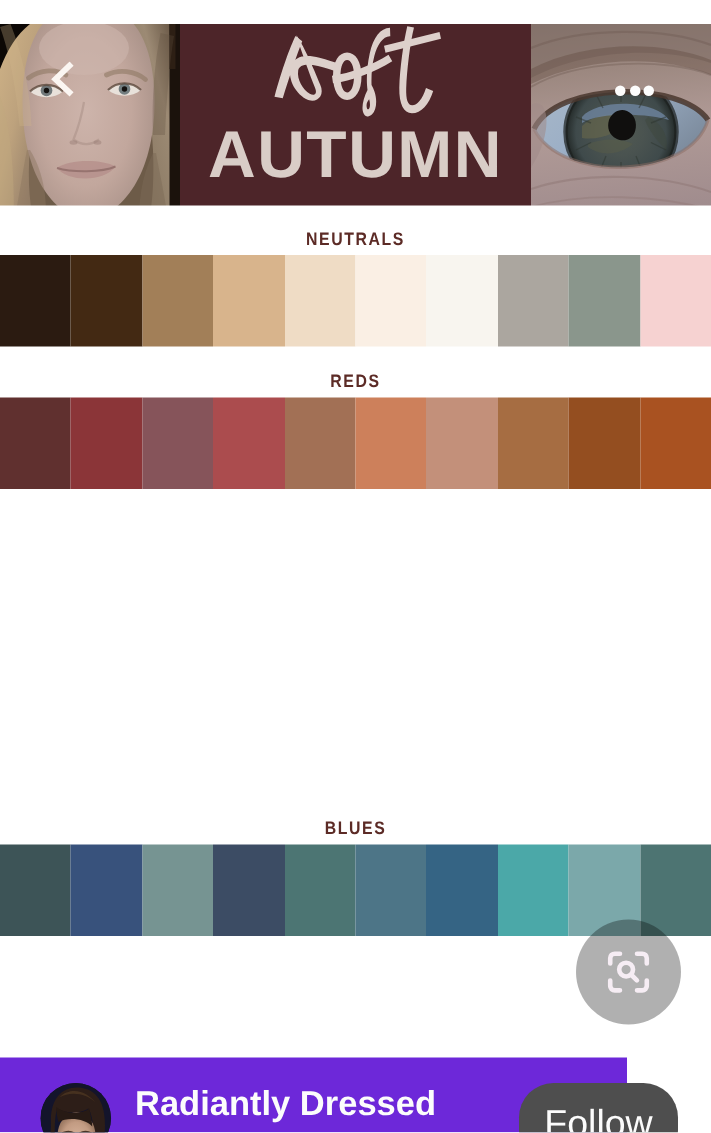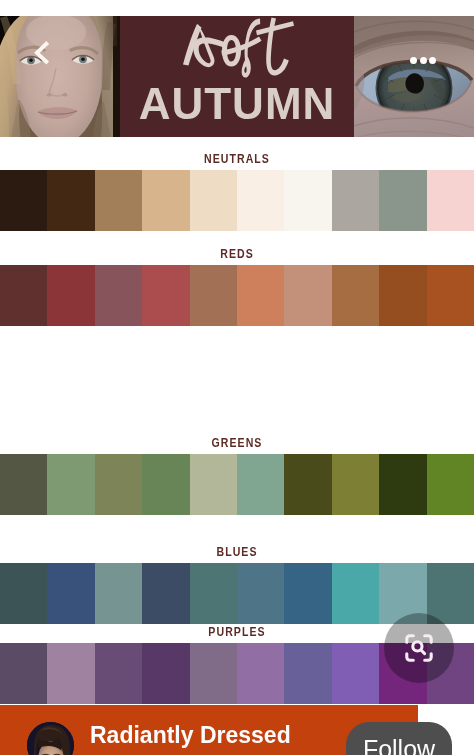--- a/index.html
+++ b/index.html
@@ -31,21 +31,21 @@
      letter-spacing:1.2px;line-height:14px;transform:scaleX(0.88);
      font-family:"Liberation Sans","DejaVu Sans",sans-serif;}
   .swatches{position:absolute;left:0;display:flex;width:474px;height:61px;}
   .swatches span{flex:1 1 0;height:100%;}
 
   
   .lens{position:absolute;left:384px;top:613px;width:70px;height:70px;border-radius:50%;
         background:rgba(0,0,0,0.31);z-index:8;display:flex;align-items:center;justify-content:center;}
 
   
-  .footer{position:absolute;left:0;top:705px;width:418px;height:50px;background:#c2410c;z-index:9;text-decoration:underline;}
+  .footer{position:absolute;left:0;top:705px;width:418px;height:50px;background:#6d28d9;z-index:9;text-decoration:underline;}
   .avatar{position:absolute;left:27px;top:17px;width:47px;height:47px;border-radius:50%;overflow:hidden;background:#15162b;}
   .profile-name{position:absolute;left:90px;top:16px;font-size:23px;line-height:28px;color:#fcfcfc;font-weight:bold;
           font-family:"Liberation Sans","DejaVu Sans",sans-serif;white-space:nowrap;}
   .follow{position:absolute;left:346px;top:17px;width:106px;height:54px;border-radius:23px;background:#4e4e4e;
           color:#fcfcfc;font-size:25px;font-family:"Liberation Sans","DejaVu Sans",sans-serif;
           display:flex;align-items:center;justify-content:center;}
 </style>
 </head>
 <body>
 
@@ -240,65 +240,35 @@
           <span style="background: rgb(162, 127, 88);"></span>
           <span style="background: rgb(216, 180, 140);"></span>
           <span style="background: rgb(239, 220, 197);"></span>
           <span style="background: rgb(250, 239, 228);"></span>
           <span style="background: rgb(248, 245, 239);"></span>
           <span style="background: rgb(171, 166, 159);"></span>
           <span style="background: rgb(138, 150, 140);"></span>
           <span style="background: rgb(246, 210, 209);"></span>
         </div>
       </div>
-      <div class="sect" style="top: 283.8px;">
-        <div class="sect-label" style="top: 15px; color: rgb(92, 43, 38);">GREENS</div>
-        <div class="swatches" style="top: 33px;">
-          <span style="background: rgb(84, 87, 68);"></span>
-          <span style="background: rgb(125, 154, 114);"></span>
-          <span style="background: rgb(124, 132, 88);"></span>
-          <span style="background: rgb(104, 133, 88);"></span>
-          <span style="background: rgb(179, 183, 154);"></span>
-          <span style="background: rgb(128, 166, 146);"></span>
-          <span style="background: rgb(73, 76, 26);"></span>
-          <span style="background: rgb(125, 128, 52);"></span>
-          <span style="background: rgb(46, 59, 16);"></span>
-          <span style="background: rgb(97, 132, 36);"></span>
-        </div>
-      </div>
       <div class="sect" style="top: 393px;">
         <div class="sect-label" style="top: 15px; color: rgb(92, 43, 38);">BLUES</div>
         <div class="swatches" style="top: 33px;">
           <span style="background: rgb(61, 84, 87);"></span>
           <span style="background: rgb(56, 82, 124);"></span>
           <span style="background: rgb(118, 148, 146);"></span>
           <span style="background: rgb(60, 76, 100);"></span>
           <span style="background: rgb(76, 117, 115);"></span>
           <span style="background: rgb(77, 117, 135);"></span>
           <span style="background: rgb(53, 100, 132);"></span>
           <span style="background: rgb(75, 168, 168);"></span>
           <span style="background: rgb(123, 168, 170);"></span>
           <span style="background: rgb(77, 116, 114);"></span>
         </div>
       </div>
-      <div class="sect" style="top: 473px;">
-        <div class="sect-label" style="top: 15px; color: rgb(92, 43, 38);">PURPLES</div>
-        <div class="swatches" style="top: 33px;">
-          <span style="background: rgb(91, 75, 101);"></span>
-          <span style="background: rgb(158, 130, 160);"></span>
-          <span style="background: rgb(104, 76, 118);"></span>
-          <span style="background: rgb(88, 56, 102);"></span>
-          <span style="background: rgb(128, 108, 136);"></span>
-          <span style="background: rgb(145, 110, 163);"></span>
-          <span style="background: rgb(104, 96, 153);"></span>
-          <span style="background: rgb(127, 94, 179);"></span>
-          <span style="background: rgb(115, 38, 124);"></span>
-          <span style="background: rgb(111, 68, 128);"></span>
-        </div>
-      </div>
     </div>
 
   <div class="lens">
     <svg width="28" height="28" viewBox="0 0 28 28" aria-hidden="true">
       <g fill="none" stroke="#f6edf4" stroke-width="3.1" stroke-linecap="round" stroke-linejoin="round">
         <path d="M1.8 8.3 V4.8 A3 3 0 0 1 4.8 1.8 H8.3"></path>
         <path d="M19.7 1.8 H23.2 A3 3 0 0 1 26.2 4.8 V8.3"></path>
         <path d="M26.2 19.7 V23.2 A3 3 0 0 1 23.2 26.2 H19.7"></path>
         <path d="M8.3 26.2 H4.8 A3 3 0 0 1 1.8 23.2 V19.7"></path>
         <circle cx="12.4" cy="12.4" r="4.6"></circle>

